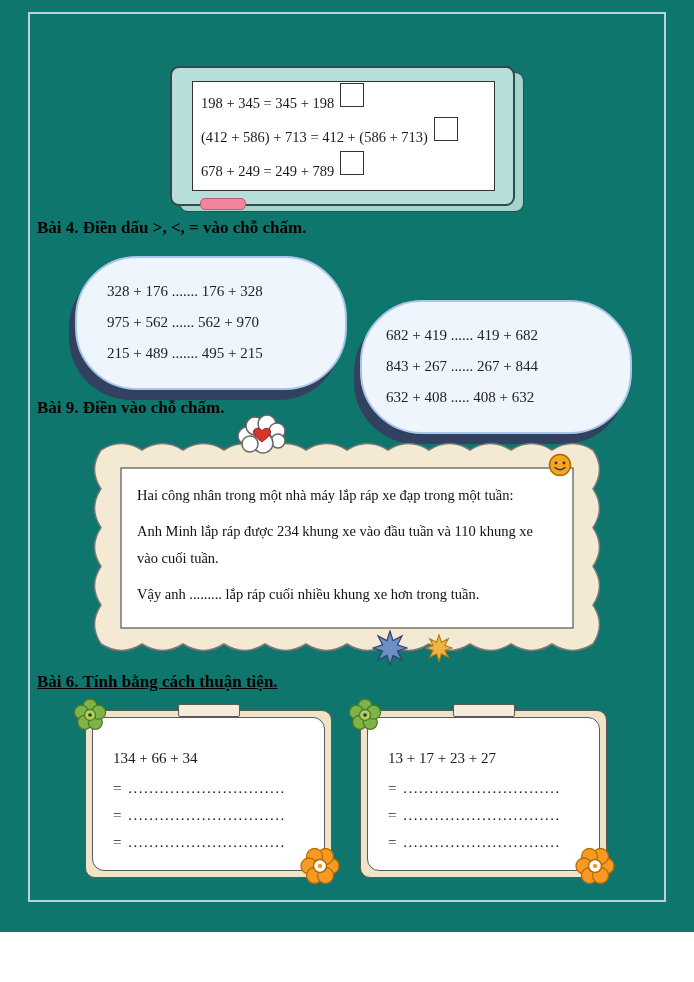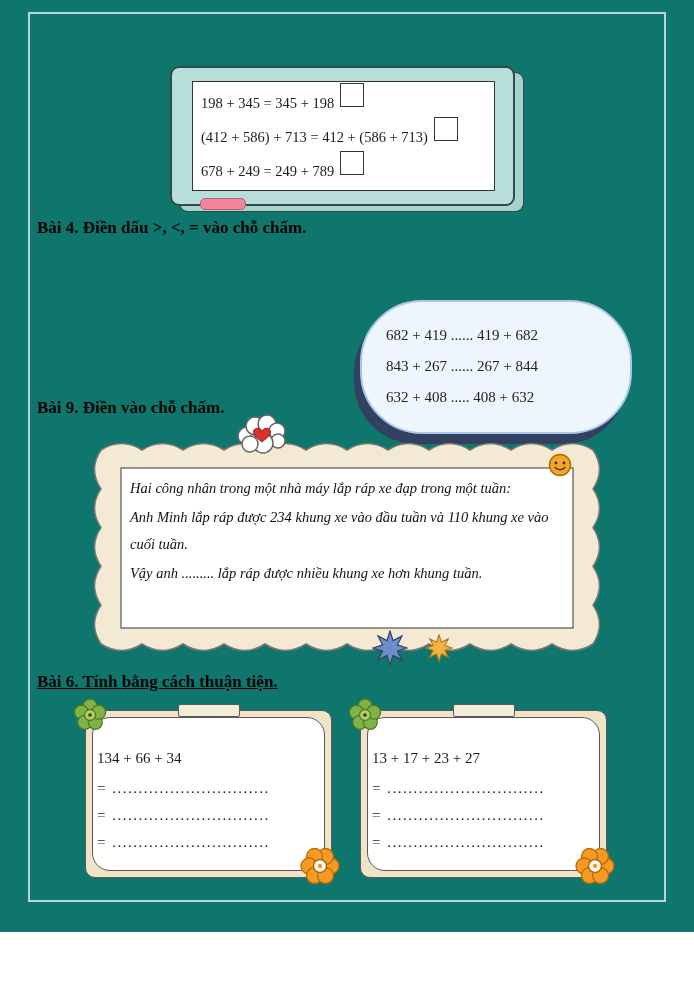--- a/index.html
+++ b/index.html
@@ -39,30 +39,30 @@
     background:#eef5fd; border:2px solid #a9c6ea; border-radius:62px;
     box-shadow:-6px 10px 0 #32415f; padding:18px 0 0 30px;
   }
   .cap-line { font-size:15px; line-height:31px; white-space:pre; color:#222; }
   
   .story-frame { position:absolute; left:85px; top:428px; width:524px; height:238px; }
   .story-text {
     position:absolute; left:44px; top:46px; width:434px;
     font-size:14.5px; line-height:27.5px; color:#111;
   }
-  .story-text p { margin:1px;font-style:italic; }
+  .story-text p { margin:8px; }
   
   .wboard {
     position:absolute; top:710px; width:247px; height:168px;
     background:#efe3c8; border:1.5px solid #5a5a5a; border-radius:10px;
   }
   .wboard-inner {
     position:absolute; left:6px; right:6px; top:6px; bottom:6px;
-    background:#ffffff; border:1.5px solid #5a5a5a; border-radius:18px;
-    padding:32px 0 0 4px;
+    background:#ffffff; border:1.5px solid #5a5a5a; border-radius:12px;
+    padding:32px 0 0 20px;
   }
   .wboard-tab {
     position:absolute; top:-7px; left:50%; transform:translateX(-50%);
     width:62px; height:13px; background:#f2ecd8; border:1.5px solid #5a5a5a; border-radius:2px;
   }
   .expr { font-size:15px; margin-bottom:8px; }
   .ans-line { font-size:15px; line-height:27px; letter-spacing:1.5px; white-space:nowrap; overflow:hidden; }
   
   .deco { position:absolute; }
 </style>
@@ -85,20 +85,25 @@
       <div class="eq-row">
         <span>678 + 249 = 249 + 789</span>
         <span class="answer-box"></span>
       </div>
     </div>
     <div class="eraser"></div>
   </div>
 
   <div class="bai-heading" style="top:218px;">Bài 4. Điền dấu &gt;, &lt;, = vào chỗ chấm.</div>
 
+  <div class="capsule" style="left:75px;">
+    <div class="cap-line">328 + 176 ....... 176 + 328</div>
+    <div class="cap-line">975 + 562 ...... 562 + 970</div>
+    <div class="cap-line">215 + 489 ....... 495 + 215</div>
+  </div>
 
   <div class="capsule" style="left:360px; padding-left:24px;margin-top:44px;">
     <div class="cap-line">682 + 419 ...... 419 + 682</div>
     <div class="cap-line">843 + 267 ...... 267 + 844</div>
     <div class="cap-line">632 + 408 ..... 408 + 632</div>
   </div>
 
   <div class="bai-heading" style="top:398px;">Bài 9. Điền vào chỗ chấm.</div>
 
   <div class="story-frame">
@@ -107,21 +112,21 @@
         q 20.5 -13 41 0 q 20.5 -13 41 0 q 20.5 -13 41 0 q 20.5 -13 41 0 q 20.5 -13 41 0 q 20.5 -13 41 0 q 20.5 -13 41 0 q 20.5 -13 41 0 q 20.5 -13 41 0 q 20.5 -13 41 0 q 20.5 -13 41 0 q 20.5 -13 41 0
         q 13 19.4 0 38.8 q 13 19.4 0 38.8 q 13 19.4 0 38.8 q 13 19.4 0 38.8 q 13 19.4 0 38.8
         q -20.5 13 -41 0 q -20.5 13 -41 0 q -20.5 13 -41 0 q -20.5 13 -41 0 q -20.5 13 -41 0 q -20.5 13 -41 0 q -20.5 13 -41 0 q -20.5 13 -41 0 q -20.5 13 -41 0 q -20.5 13 -41 0 q -20.5 13 -41 0 q -20.5 13 -41 0
         q -13 -19.4 0 -38.8 q -13 -19.4 0 -38.8 q -13 -19.4 0 -38.8 q -13 -19.4 0 -38.8 q -13 -19.4 0 -38.8 Z" fill="#f4e9d3" stroke="#777" stroke-width="1.5"></path>
       <rect x="36" y="40" width="452" height="160" fill="#ffffff" stroke="#555" stroke-width="1.2"></rect>
     </svg>
 
     <div class="story-text">
       <p>Hai công nhân trong một nhà máy lắp ráp xe đạp trong một tuần:</p>
       <p>Anh Minh lắp ráp được 234 khung xe vào đầu tuần và 110 khung xe vào cuối tuần.</p>
-      <p>Vậy anh ......... lắp ráp được nhiều khung xe hơn khung tuần.</p>
+      <p>Vậy anh ......... lắp ráp cuối nhiều khung xe hơn trong tuần.</p>
     </div>
 
     
     <svg class="deco" style="left:148px; top:-14px;" width="56" height="42" viewBox="0 0 56 42">
       <g fill="#ffffff" stroke="#666" stroke-width="1.5">
         <circle cx="14" cy="22" r="9"></circle>
           <circle cx="22" cy="12" r="9"></circle>
           <circle cx="34" cy="10" r="9"></circle>
         <circle cx="44" cy="17" r="8"></circle>
           <circle cx="45" cy="27" r="7"></circle>

